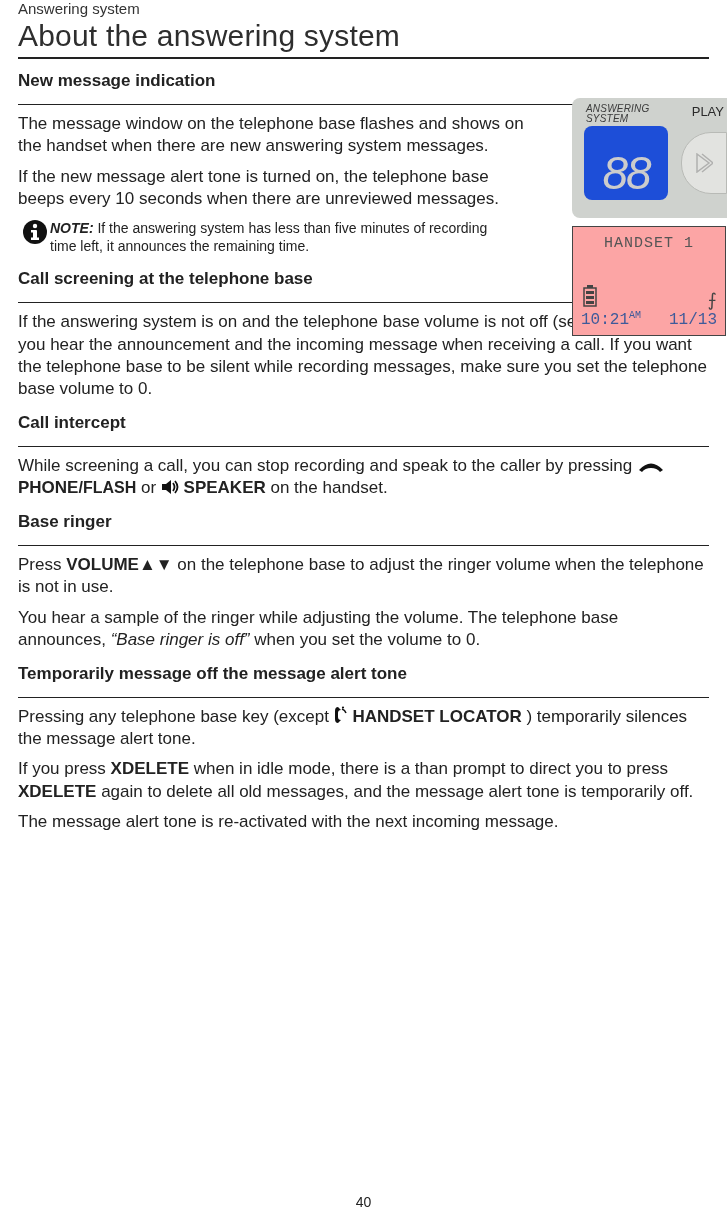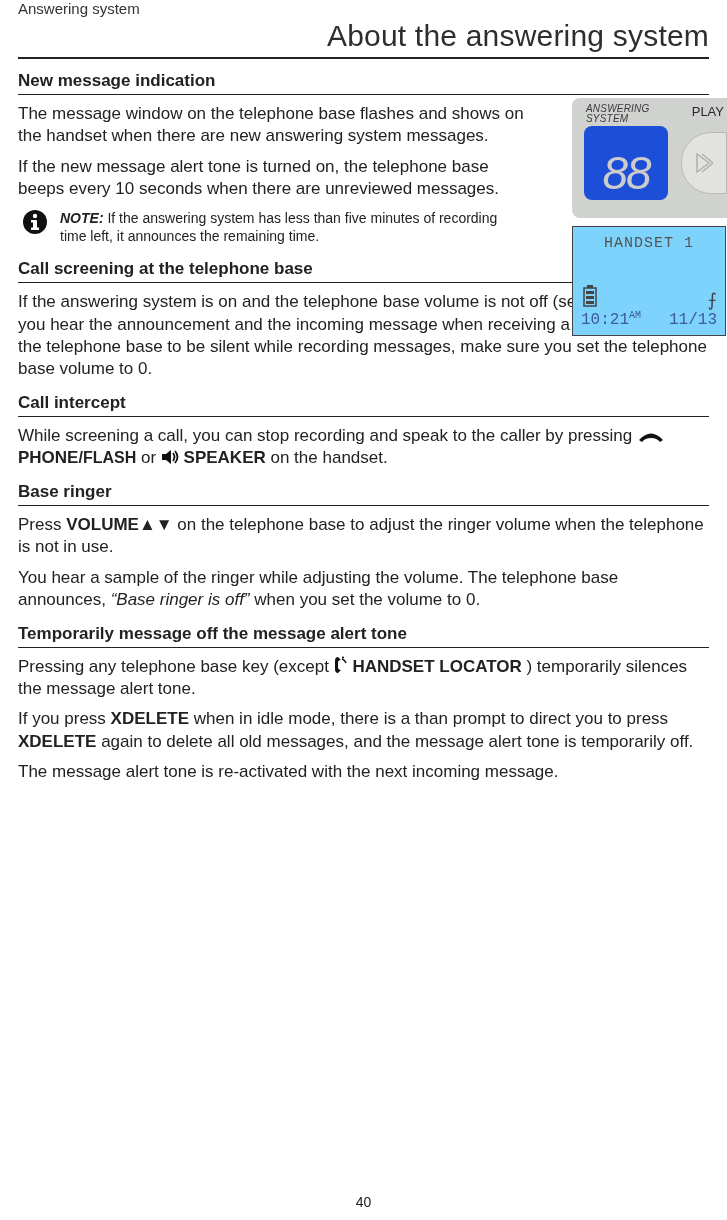--- a/index.html
+++ b/index.html
@@ -24,40 +24,39 @@
     padding-bottom: 2px;
   }
   h1.title {
     font-size: 30px;
     font-weight: 400;
     color: #2e2e2e;
     margin: 0 0 6px 0;
     border-bottom: 2px solid #222;
     padding-bottom: 4px;
     letter-spacing: 0.2px;
-    text-align: right;
   }
   h2.section {
     font-size: 17px;
     font-weight: 700;
     margin: 12px 0 2px 0;
     border-bottom: 1px solid #222;
-    padding-bottom: 3px;
+    padding-bottom: 13px;
   }
   p {
     font-size: 17px;
     line-height: 1.32;
     margin: 8px 0;
   }
   b { font-weight: 700; }
   i, .italic { font-style: italic; }
   .note-row {
     display: flex;
     align-items: flex-start;
-    gap: 12px;
+    gap: 2px;
     margin: 8px 0 14px 4px;
   }
   .note-text {
     font-size: 14px;
     line-height: 1.3;
     max-width: 460px;
   }
   .note-text i { font-weight: 700; }
   .figure-col {
     position: absolute;
@@ -117,21 +116,21 @@
     border: 1px solid #b8bab6;
     display: flex;
     align-items: center;
     justify-content: center;
   }
   .play-btn svg { opacity: 0.55; }
   .handset-lcd {
     margin-top: 8px;
     width: 152px;
     height: 108px;
-    background: #7dd3fc;
+    background: #fca5a5;
     border: 1px solid #444;
     position: relative;
     font-family: "Courier New", monospace;
   }
   .lcd-line1 {
     position: absolute;
     top: 8px; left: 0; right: 0;
     text-align: center;
     font-size: 15px;
     letter-spacing: 1px;

